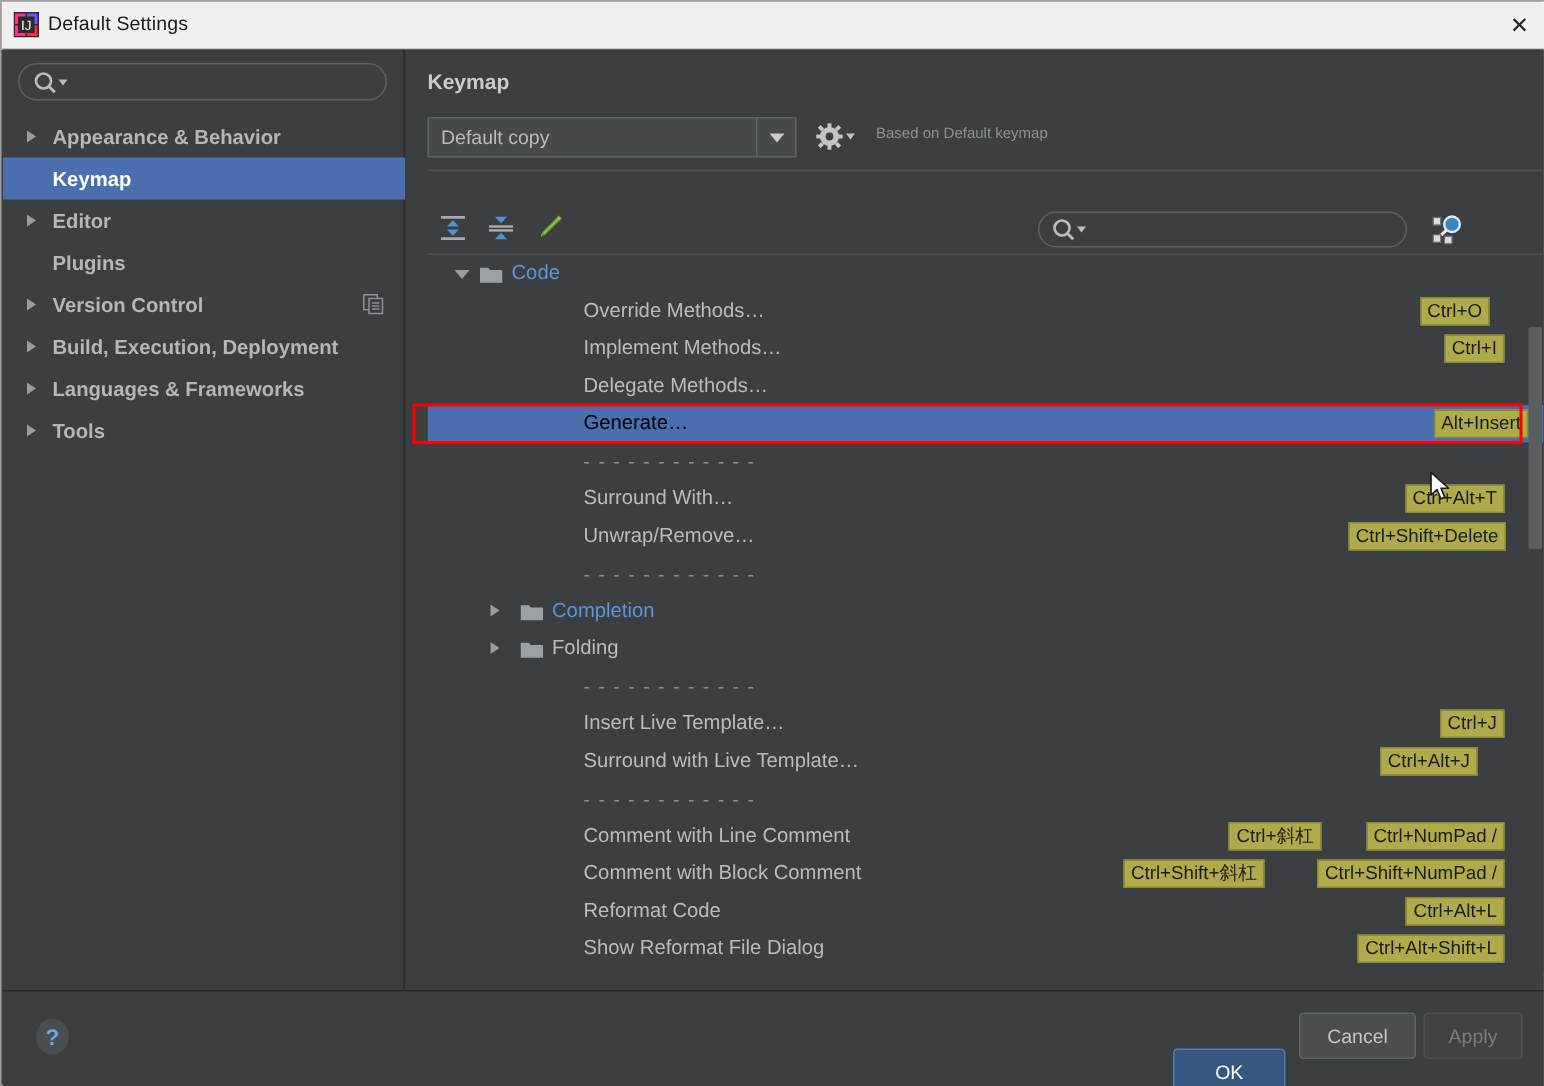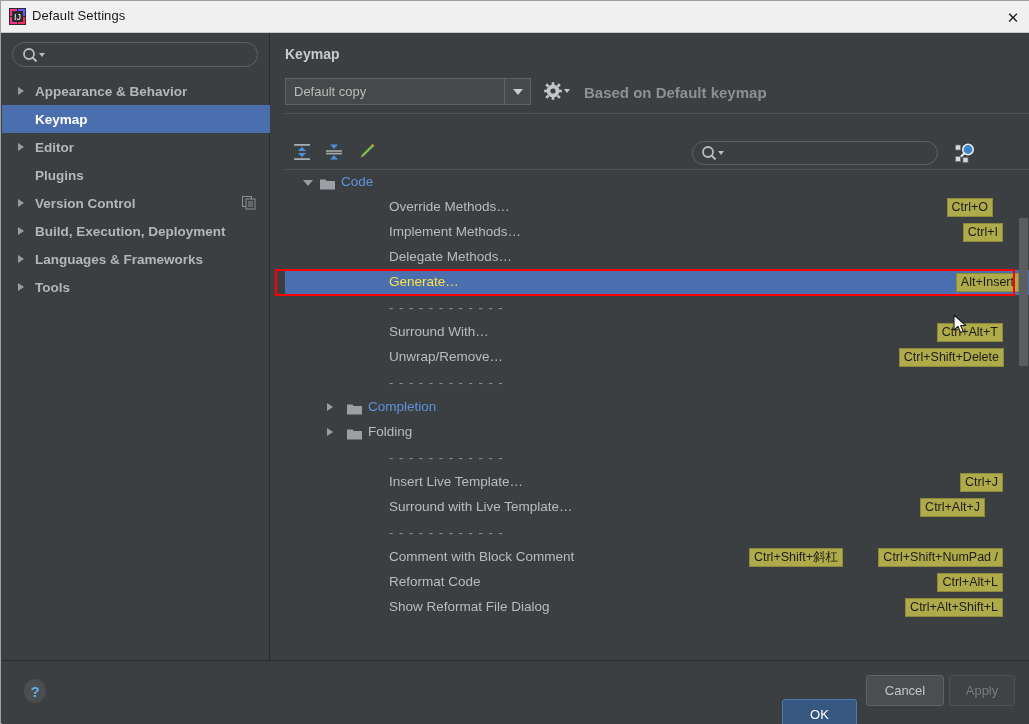--- a/index.html
+++ b/index.html
@@ -131,21 +131,21 @@
     border-left: 5.5px solid transparent;
     border-right: 5.5px solid transparent;
     display: block;
   }
   .gear-btn {
     position: absolute; left: 272px; top: 47px;
     width: 28px; height: 22px;
   }
   .based-on {
     position: absolute; left: 313px; top: 51px;
-    font-size: 15px; color: #8d9194; font-weight: bold;
+    font-size: 10px; color: #8d9194;
   }
   .hr-sep {
     position: absolute; left: 14px; top: 80px;
     width: 744px; height: 1px; background: #4e5254;
   }
   
   .toolbar { position: absolute; left: 14px; top: 106px; width: 744px; height: 30px; }
   .tb-btn {
     position: absolute; top: 0;
     width: 26px; height: 26px;
@@ -463,21 +463,21 @@
         <div class="arow">
           <span class="label" style="left:104px">Implement Methods…</span>
           <span class="shortcut" style="right:26px">Ctrl+I</span>
         </div>
 
         <div class="arow">
           <span class="label" style="left:104px">Delegate Methods…</span>
         </div>
 
         <div class="arow sel">
-          <span class="label" style="left:104px;color:#fde047">Generate…</span>
+          <span class="label" style="left:104px;color:#000000">Generate…</span>
           <span class="shortcut" style="right:10px">Alt+Insert</span>
         </div>
 
         <div class="arow">
           <span class="dashes">- - - - - - - - - - - -</span>
         </div>
 
         <div class="arow">
           <span class="label" style="left:104px">Surround With…</span>
           <span class="shortcut" style="right:26px">Ctrl+Alt+T</span>
@@ -523,20 +523,25 @@
 
         <div class="arow">
           <span class="label" style="left:104px">Surround with Live Template…</span>
           <span class="shortcut" style="right:44px">Ctrl+Alt+J</span>
         </div>
 
         <div class="arow">
           <span class="dashes">- - - - - - - - - - - -</span>
         </div>
 
+        <div class="arow">
+          <span class="label" style="left:104px">Comment with Line Comment</span>
+          <span class="shortcut" style="right:26px">Ctrl+NumPad /</span>
+          <span class="shortcut" style="right:148px">Ctrl+斜杠</span>
+        </div>
 
         <div class="arow">
           <span class="label" style="left:104px">Comment with Block Comment</span>
           <span class="shortcut" style="right:26px">Ctrl+Shift+NumPad /</span>
           <span class="shortcut" style="right:186px">Ctrl+Shift+斜杠</span>
         </div>
 
         <div class="arow">
           <span class="label" style="left:104px">Reformat Code</span>
           <span class="shortcut" style="right:26px">Ctrl+Alt+L</span>

